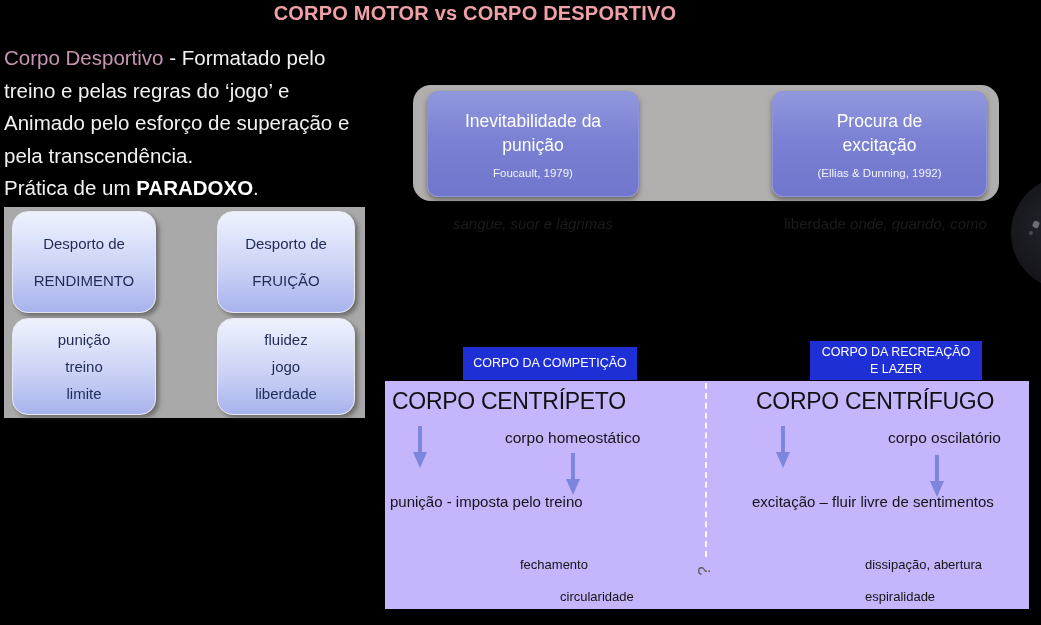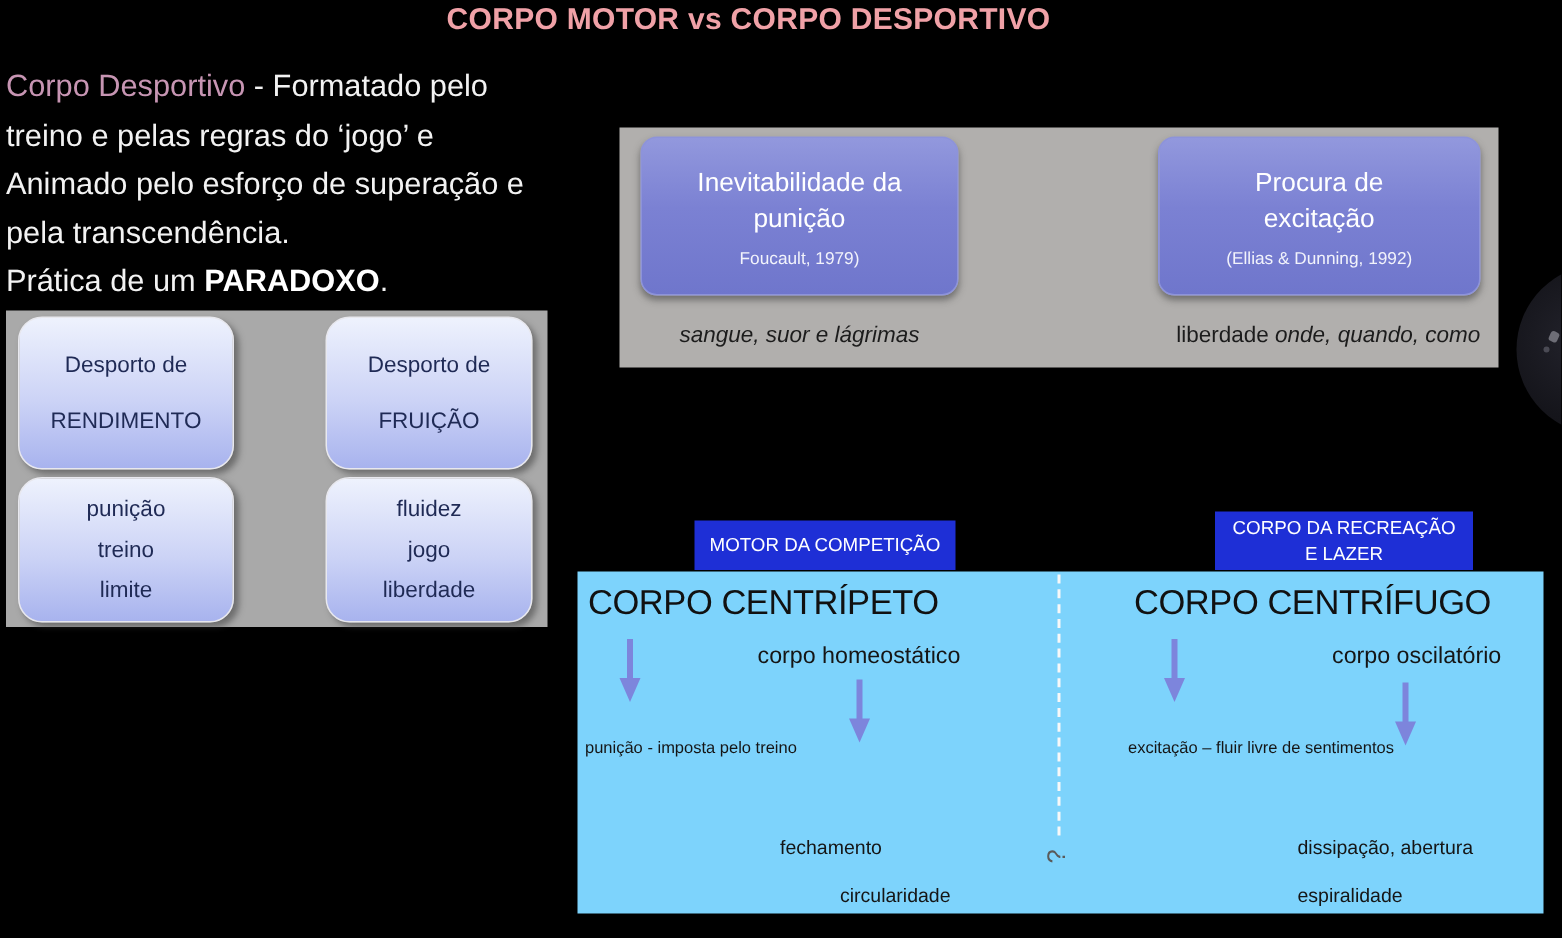--- a/index.html
+++ b/index.html
@@ -3,21 +3,21 @@
 <meta charset="utf-8">
 <style>
   html,body{margin:0;padding:0;background:#000;}
   #slide{
     position:relative;width:1041px;height:625px;background:#000;
     overflow:hidden;font-family:"Liberation Sans",sans-serif;
   }
   
   .title{
     position:absolute;left:0;top:2px;width:950px;text-align:center;
-    font-size:20px;font-weight:bold;color:#f0a1a7;letter-spacing:.2px;padding-left:24px;
+    font-size:20px;font-weight:bold;color:#f0a1a7;letter-spacing:.2px;
   }
   
   .intro{
     position:absolute;left:4px;top:42px;width:400px;
     font-size:20.5px;line-height:32.5px;color:#f2f2f2;white-space:pre-line;
   }
   .intro .lead{color:#c795b3;font-weight:normal;margin-top:29px;}
   .intro b{color:#fff;}
   
   .quadrant{
@@ -28,22 +28,23 @@
     position:absolute;border-radius:16px;color:#1f2a55;text-align:center;
     background:linear-gradient(180deg,#eef2fd 0%,#ccd3f6 55%,#a8b3ee 100%);
     border:1px solid #e8e8ee;box-shadow:3px 3px 4px rgba(60,60,60,.55);
     display:flex;align-items:center;justify-content:center;
     font-size:15px;white-space:pre-line;
   }
   .qbox.r1{line-height:37px;}
   .qbox.r2{line-height:27px;}
   
   .theory{
-    position:absolute;left:413px;top:85px;width:586px;height:160px;
+    position:absolute;left:413px;top:85px;width:586px;height:116px;
     background:#b1afad;
+    border-radius:18px;
   }
   .card{
     position:absolute;border-radius:11px;color:#fff;text-align:center;
     background:linear-gradient(180deg,#9298dd 0%,#7b81d3 45%,#6f76cc 100%);
     border:1px solid #8d93da;box-shadow:0 3px 5px rgba(55,55,55,.55);
     display:flex;flex-direction:column;align-items:center;justify-content:center;
   }
   .card .ctitle{font-size:17.5px;line-height:24px;white-space:pre-line;}
   .card .cite{font-size:11.5px;margin-top:10px;color:#f2f3fb;}
   .caption{
@@ -52,25 +53,25 @@
   .caption i{font-style:italic;}
   
   .tag{
     position:absolute;background:#1e2fd6;color:#fff;text-align:center;
     font-size:12.5px;display:flex;align-items:center;justify-content:center;
     white-space:pre-line;line-height:17px;
   }
   
   .comparison{
     position:absolute;left:385px;top:381px;width:644px;height:228px;
-    background:#7dd3fc;color:#151515;
+    background:#c4b5fd;color:#151515;
   }
   .colhead{position:absolute;top:7px;font-size:23px;letter-spacing:-.3px;color:#111;}
   .sublabel{position:absolute;top:48px;font-size:15.5px;}
-  .bodyline{position:absolute;top:112px;font-size:11px;}
+  .bodyline{position:absolute;top:112px;font-size:15px;}
   .footlabel{position:absolute;font-size:13px;}
   .arrow{position:absolute;width:16px;height:46px;}
   .divider{
     position:absolute;left:320px;top:2px;height:174px;width:0;
     border-left:2px dashed #f8f8f8;
   }
   .qmark{
     position:absolute;left:310px;top:180px;width:20px;height:20px;
     color:#5a5a5a;font-size:17px;transform:rotate(-90deg);text-align:center;
   }
@@ -117,21 +118,21 @@
     </div>
     <div class="card" style="left:359px;top:6px;width:213px;height:104px;">
       <div class="ctitle">Procura de
 excitação</div>
       <div class="cite">(Ellias &amp; Dunning, 1992)</div>
     </div>
     <div class="caption" style="left:25px;width:190px;"><i>sangue, suor e lágrimas</i></div>
     <div class="caption" style="left:350px;width:245px;"><span>liberdade </span><i>onde, quando, como</i></div>
   </div>
 
-  <div class="tag" style="left:463px;top:347px;width:174px;height:33px;">MOTOR DA COMPETIÇÃO</div>
+  <div class="tag" style="left:463px;top:347px;width:174px;height:33px;">CORPO DA COMPETIÇÃO</div>
   <div class="tag" style="left:810px;top:341px;width:172px;height:39px;">CORPO DA RECREAÇÃO
 E LAZER</div>
 
   <div class="comparison">
     <div class="colhead" style="left:7px;">CORPO CENTRÍPETO</div>
     <div class="colhead" style="left:371px;">CORPO CENTRÍFUGO</div>
 
     <svg class="arrow" style="left:27px;top:43px;" viewBox="0 0 16 46">
       <line x1="8" y1="2" x2="8" y2="30" stroke="#7d85dc" stroke-width="4"></line>
       <polygon points="1,28 15,28 8,44" fill="#7d85dc"></polygon>

